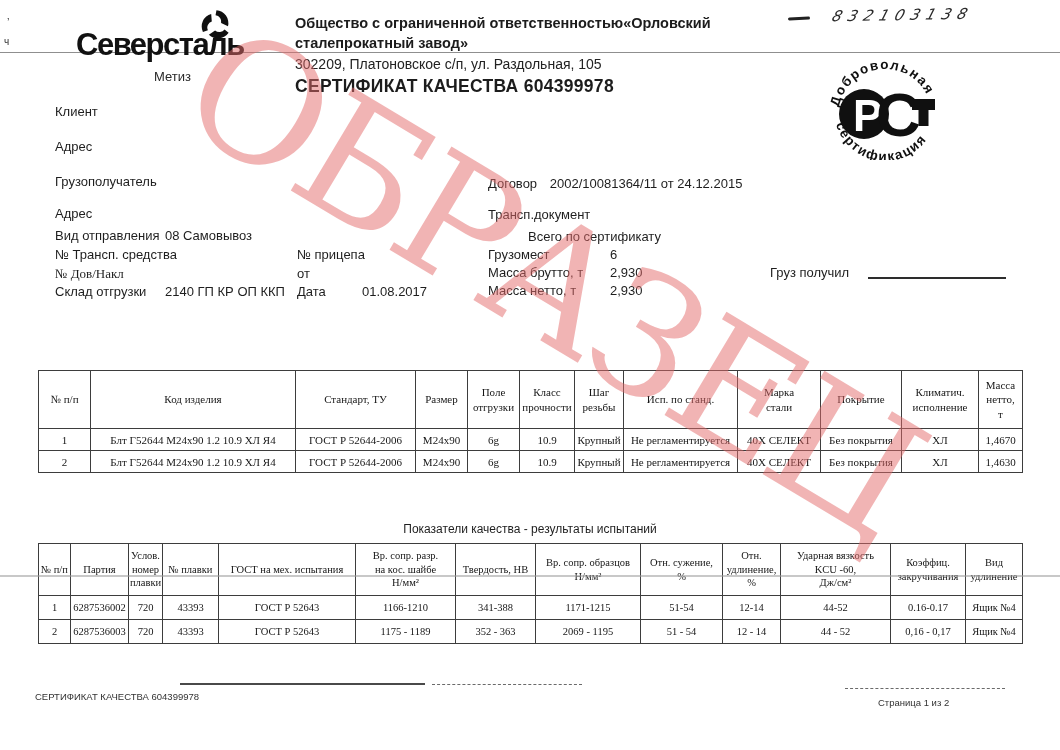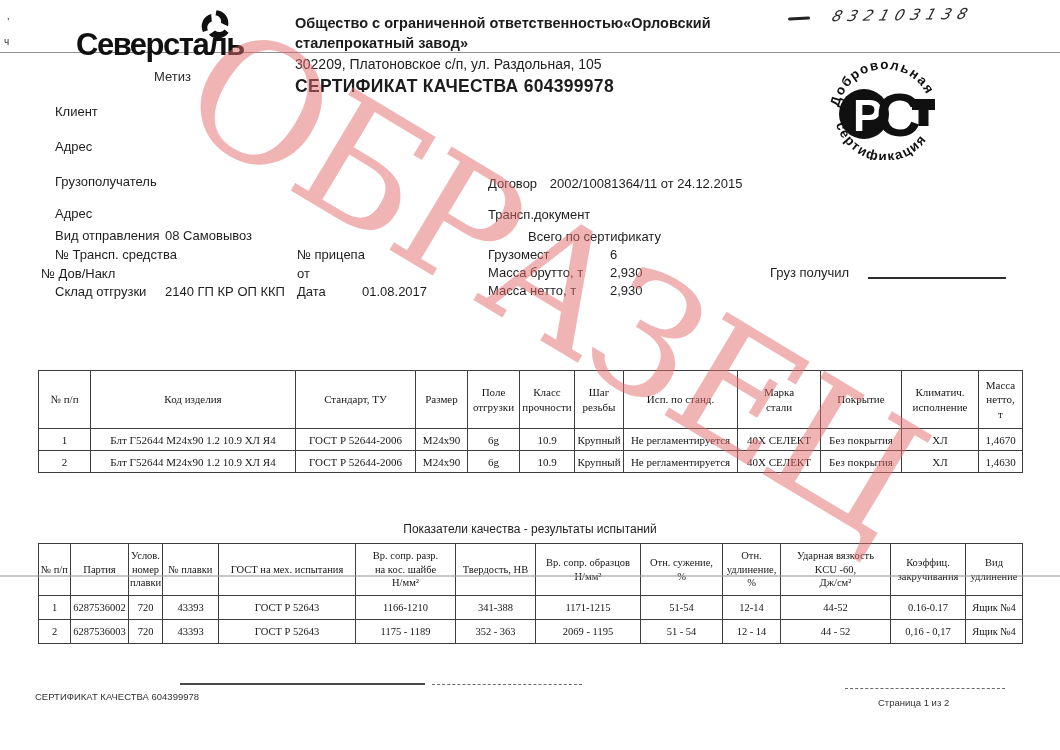--- a/index.html
+++ b/index.html
@@ -108,21 +108,21 @@
   </svg>
 
   <div class="abs lbl" style="left:55px; top:104px;">Клиент</div>
   <div class="abs lbl" style="left:55px; top:139px;">Адрес</div>
   <div class="abs lbl" style="left:55px; top:174px;">Грузополучатель</div>
   <div class="abs lbl" style="left:55px; top:206px;">Адрес</div>
   <div class="abs lbl" style="left:55px; top:228px;">Вид отправления</div>
   <div class="abs val" style="left:165px; top:228px;">08 Самовывоз</div>
   <div class="abs lbl" style="left:55px; top:247px;">№ Трансп. средства</div>
   <div class="abs lbl" style="left:297px; top:247px;">№ прицепа</div>
-  <div class="abs lbl" style="left:41px; top:266px;">№ Дов/Накл</div>
+  <div class="abs lbl" style="left:55px; top:266px;font-family:Liberation Serif, serif;">№ Дов/Накл</div>
   <div class="abs lbl" style="left:297px; top:266px;">от</div>
   <div class="abs lbl" style="left:55px; top:284px;">Склад отгрузки</div>
   <div class="abs val" style="left:165px; top:284px;">2140 ГП КР ОП ККП</div>
   <div class="abs lbl" style="left:297px; top:284px;">Дата</div>
   <div class="abs val" style="left:362px; top:284px;">01.08.2017</div>
 
   <div class="abs lbl" style="left:488px; top:176px;">
     <span>Договор</span>
     <span style="margin-left:9px;">2002/10081364/11 от 24.12.2015</span>
   </div>

